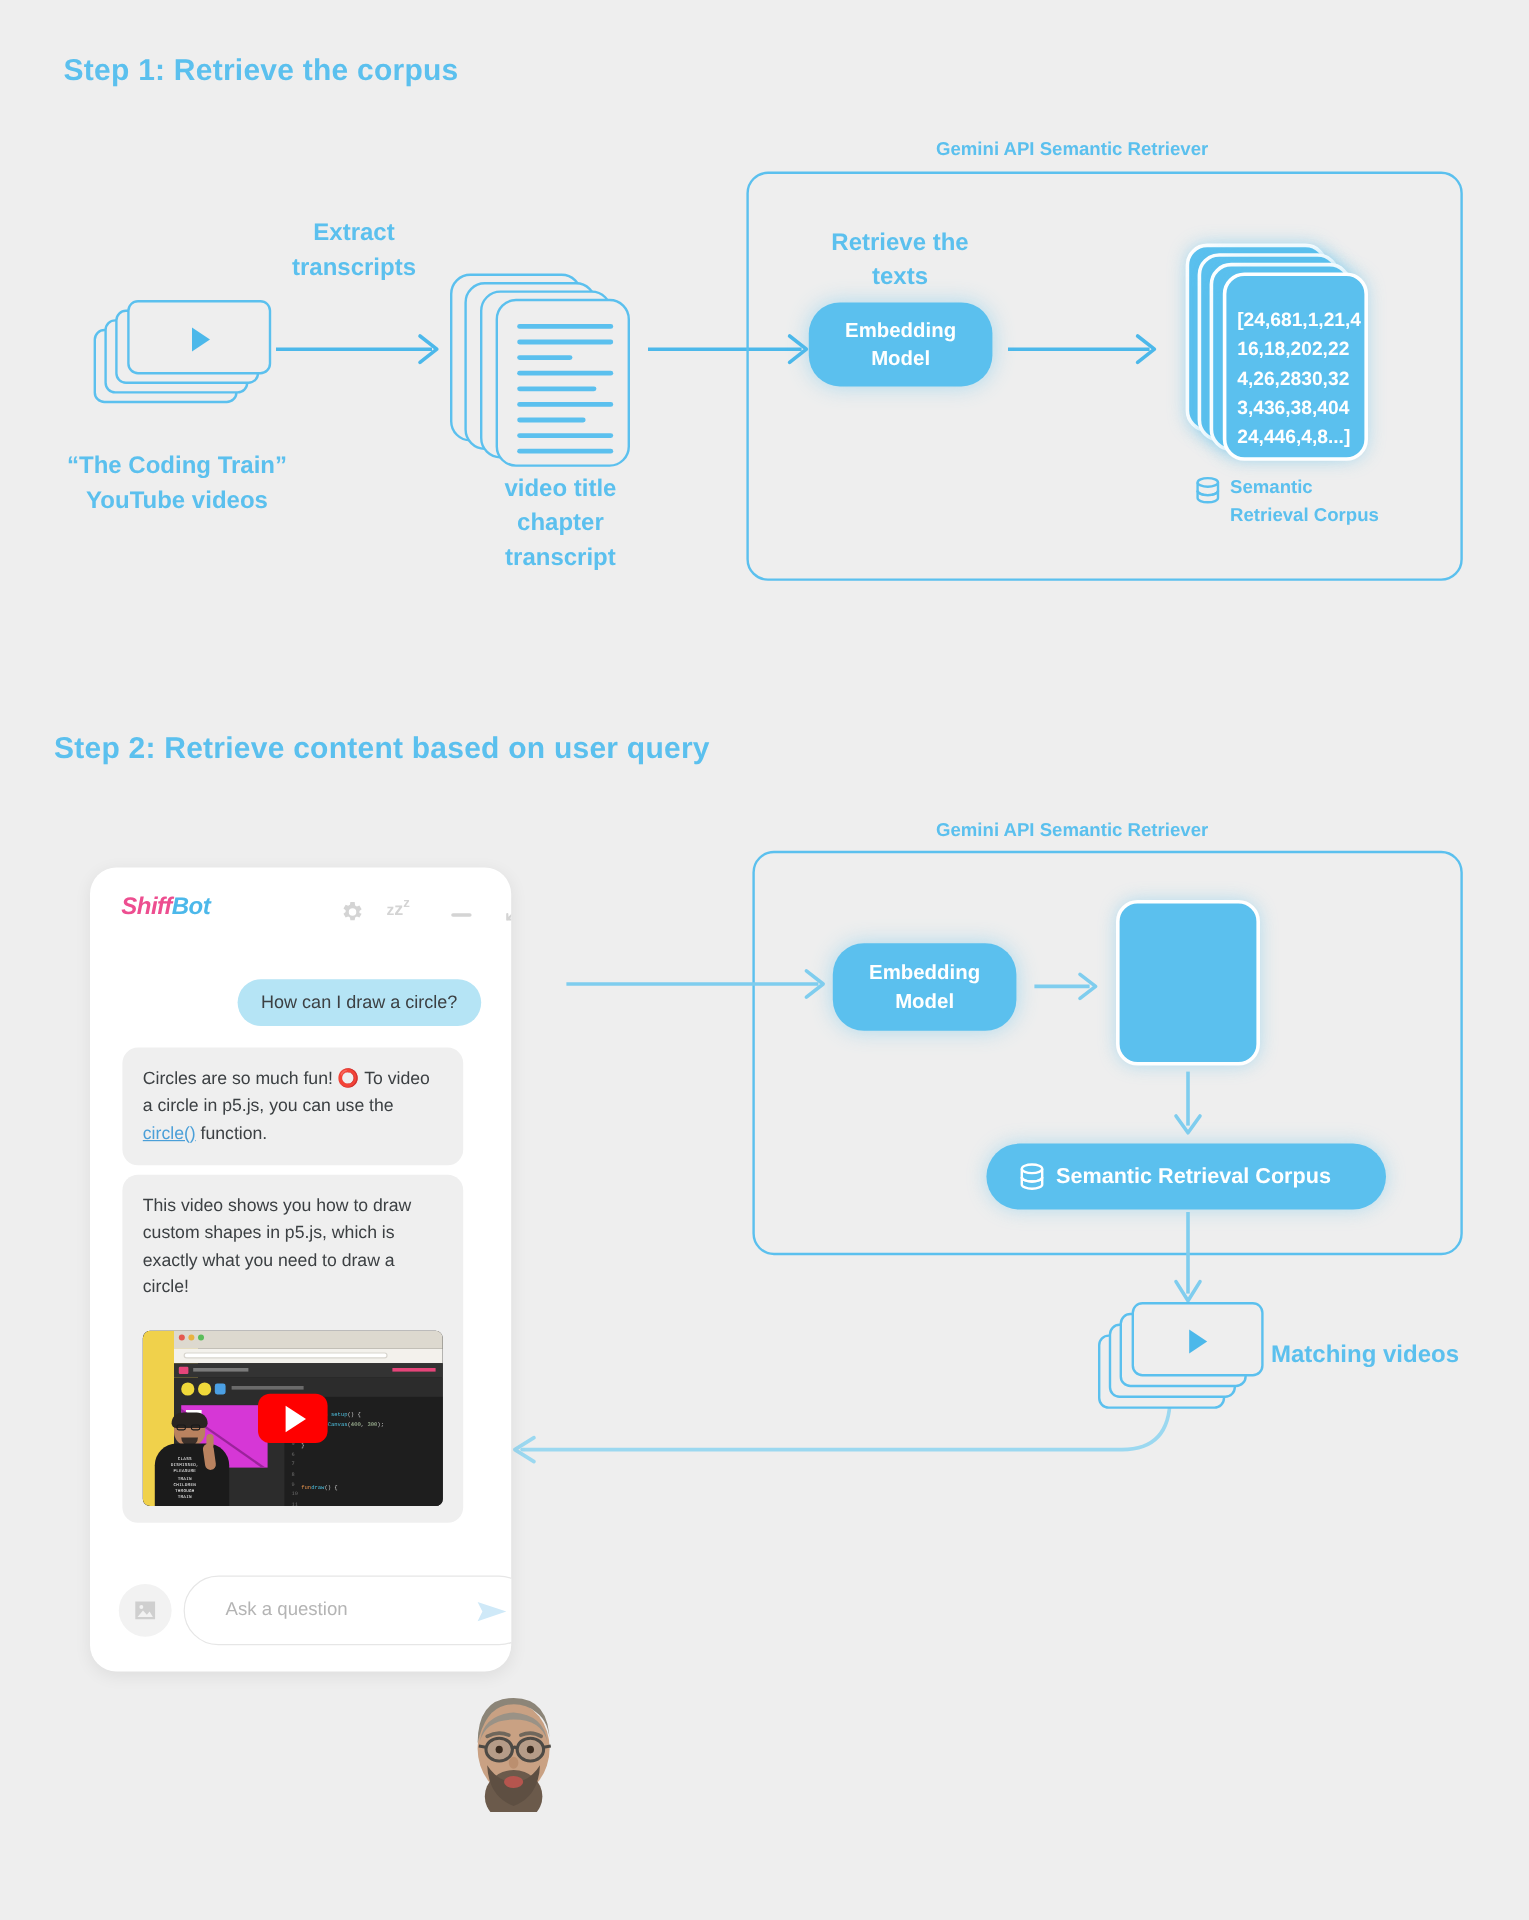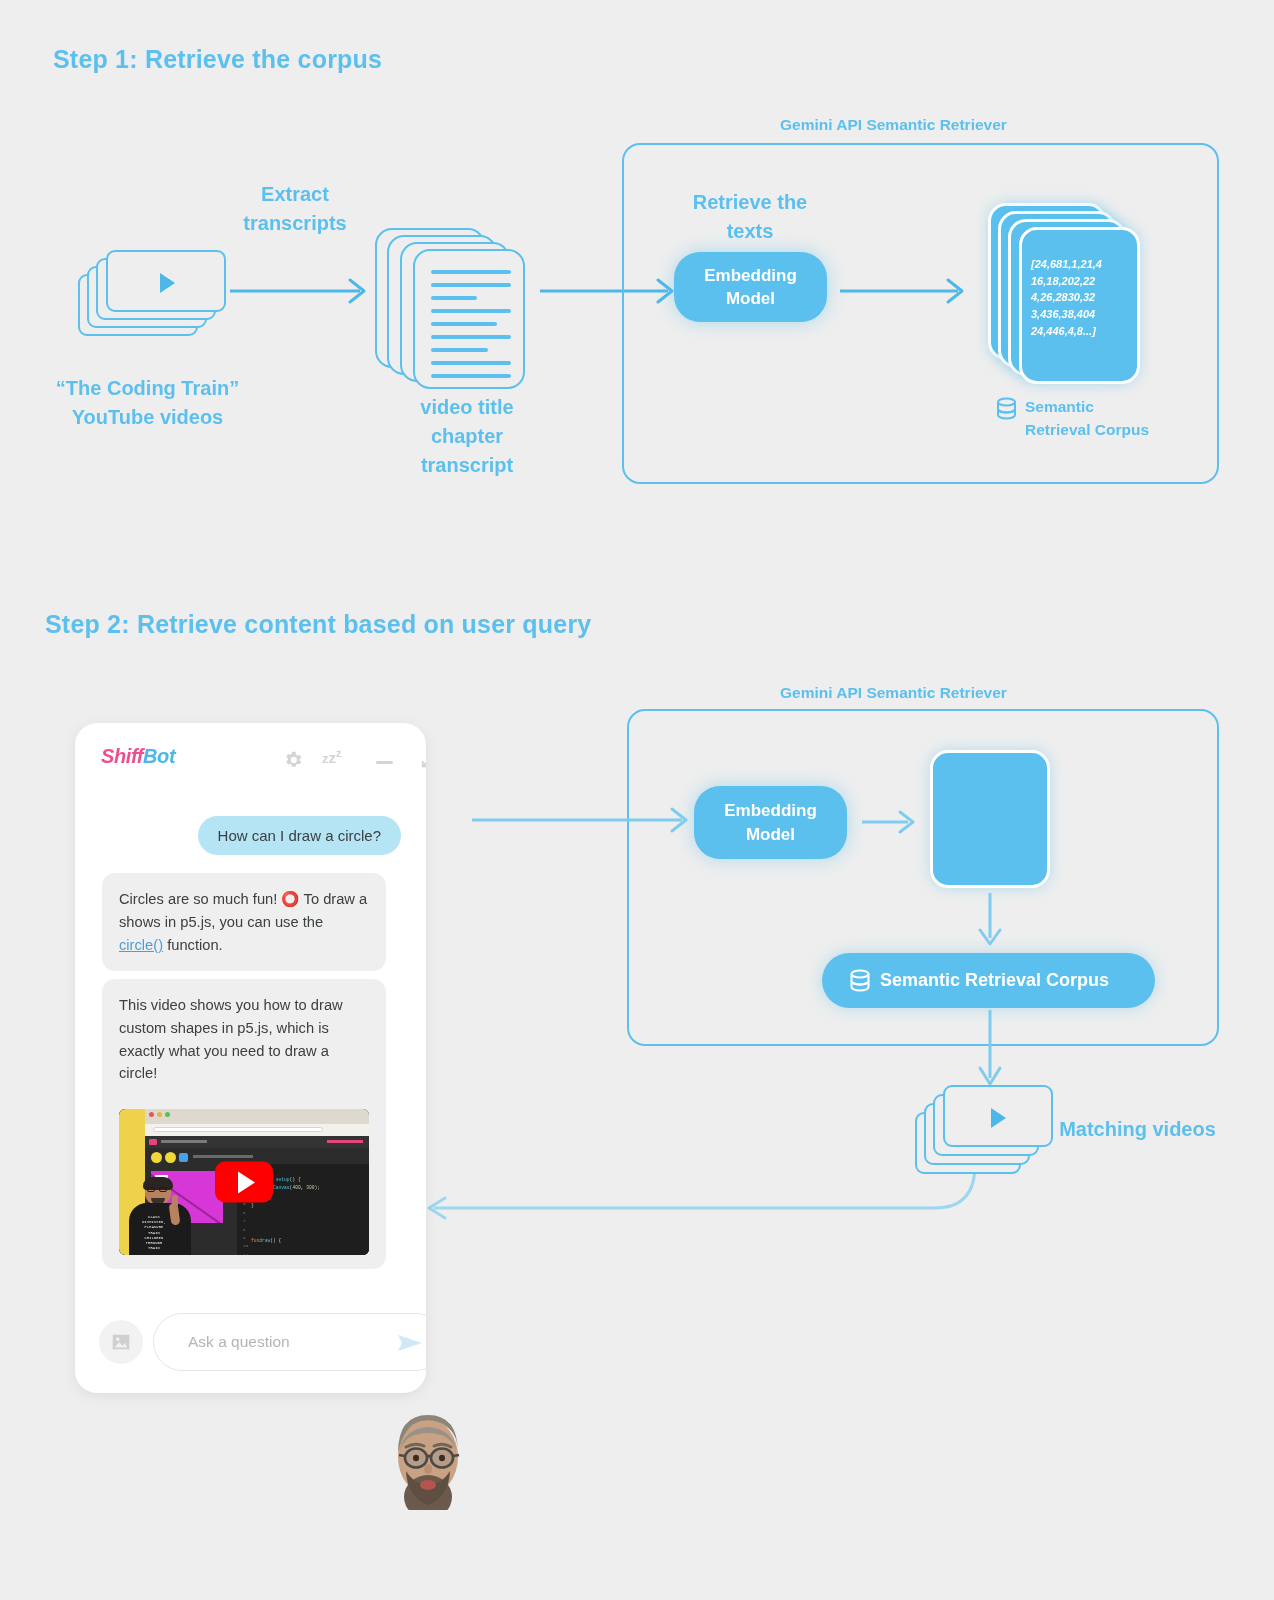--- a/index.html
+++ b/index.html
@@ -100,25 +100,24 @@
   .chip {
     position: absolute;
     background: #5BC0EE;
     border-radius: 18px;
     border: 3px solid #ffffff;
     box-shadow: 0 0 14px rgba(91,192,238,0.4);
   }
   .chip-text {
     position: absolute;
     color: #ffffff;
-    font-size: 11px;
+    font-size: 16px;
     font-weight: bold;
     line-height: 1.52;
     white-space: pre-line;
-    font-style: italic;
   }
 
   
   .corpus-pill {
     position: absolute;
     background: #5BC0EE;
     border-radius: 30px;
     display: flex;
     align-items: center;
     gap: 8px;
@@ -412,21 +411,21 @@
         <svg width="22" height="22" viewBox="0 0 24 24" fill="none" stroke="#d4d4d4" stroke-width="2" stroke-linecap="round">
           <path d="M14 10 L21 3 M16 3 L21 3 L21 8"></path>
           <path d="M10 14 L3 21 M8 21 L3 21 L3 16"></path>
         </svg>
       </div>
     </div>
 
     <div class="msg-user">How can I draw a circle?</div>
 
     <div class="msg-bot" style="top:150px; width:284px;">
-      <span>Circles are so much fun! </span><span style="color:#e8342b; font-weight:bold;">⭕</span><span> To draw a shows in p5.js, you can use the </span><a href="#">circle()</a><span> function.</span>
+      <span>Circles are so much fun! </span><span style="color:#e8342b; font-weight:bold;">⭕</span><span> To video a circle in p5.js, you can use the </span><a href="#">circle()</a><span> function.</span>
     </div>
 
     <div class="msg-bot" style="top:256px; width:284px; height:290px; padding-bottom:0;">
       <div>This video shows you how to draw custom shapes in p5.js, which is exactly what you need to draw a circle!</div>
 
       <div id="thumb">
 
         <div style="position:absolute; left:0; top:0; width:46px; height:100%; background:#f0d14b; border-radius:6px 0 0 6px;"></div>
 
         <div style="position:absolute; left:26px; top:0; width:224px; height:15px; background:#ddd9cf;"></div>

